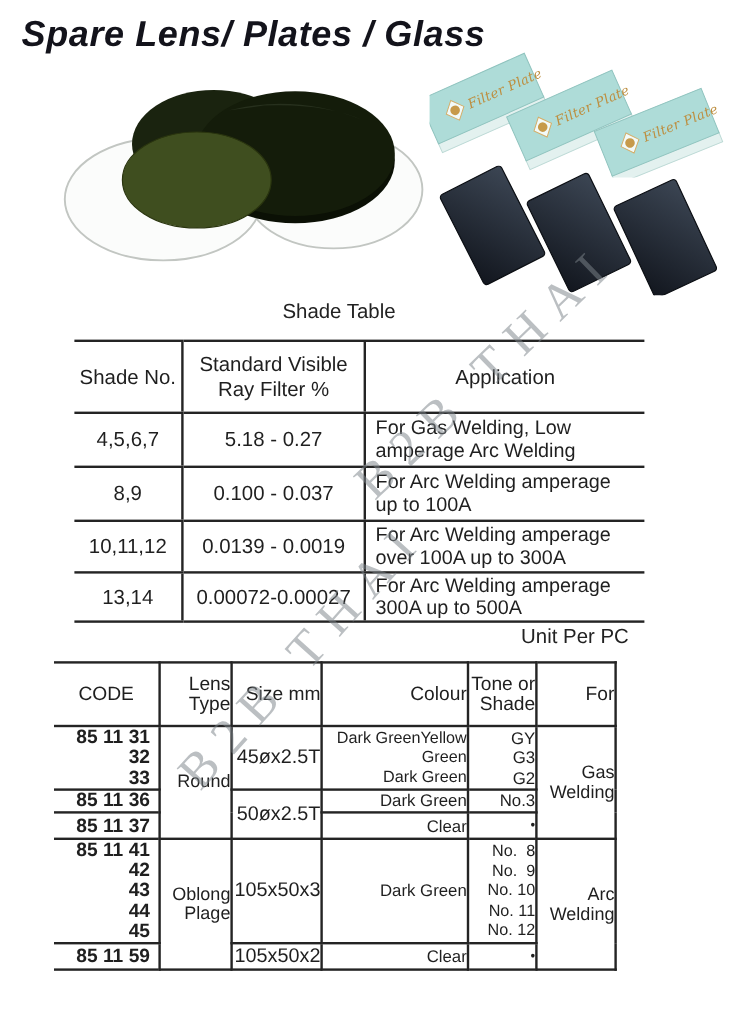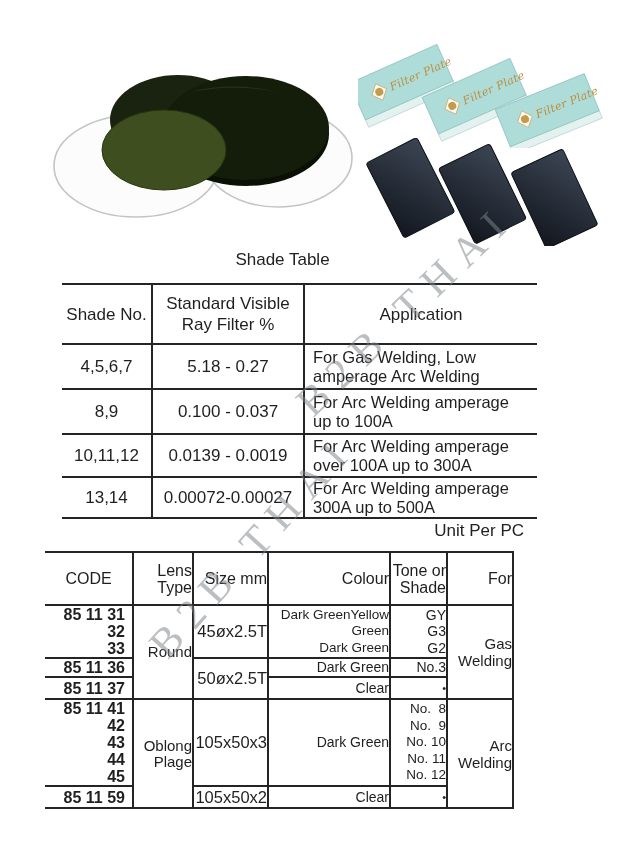--- a/index.html
+++ b/index.html
@@ -44,20 +44,21 @@
   .wm1 { left:405px; top:310px; transform:translate(-50%,-50%) rotate(-44deg); }
   .wm2 { left:252px; top:546px; transform:translate(-50%,-50%) rotate(-48deg); }
 
   .fp-label { font-family:"DejaVu Serif", serif; font-style:italic; font-size:11px; fill:#bd8e3f; letter-spacing:0.3px; }
 </style>
 </head>
 <body>
 
 <div class="page">
 
+  <div class="title">Spare Lens/ Plates / Glass</div>
 
   <svg class="photo lens-photo" viewBox="0 0 320 152">
     <ellipse cx="96" cy="96" rx="82" ry="51" fill="rgba(248,250,249,0.6)" stroke="#c2c6c2" stroke-width="1.6"></ellipse>
     <ellipse cx="238" cy="88" rx="74" ry="49" fill="rgba(248,250,249,0.6)" stroke="#c2c6c2" stroke-width="1.6"></ellipse>
     <ellipse cx="138" cy="50" rx="68" ry="45" fill="#1a230f"></ellipse>
     <ellipse cx="206" cy="64" rx="83" ry="52" fill="#0b1005"></ellipse>
     <ellipse cx="206" cy="58" rx="83" ry="52" fill="#141c0a"></ellipse>
     <ellipse cx="124" cy="80" rx="62" ry="40" fill="#3f4e1f" stroke="#2a350f" stroke-width="1"></ellipse>
     <path d="M150 22 Q206 8 262 30 Q230 16 180 18 Z" fill="#3a4430" opacity="0.5"></path>
   </svg>

